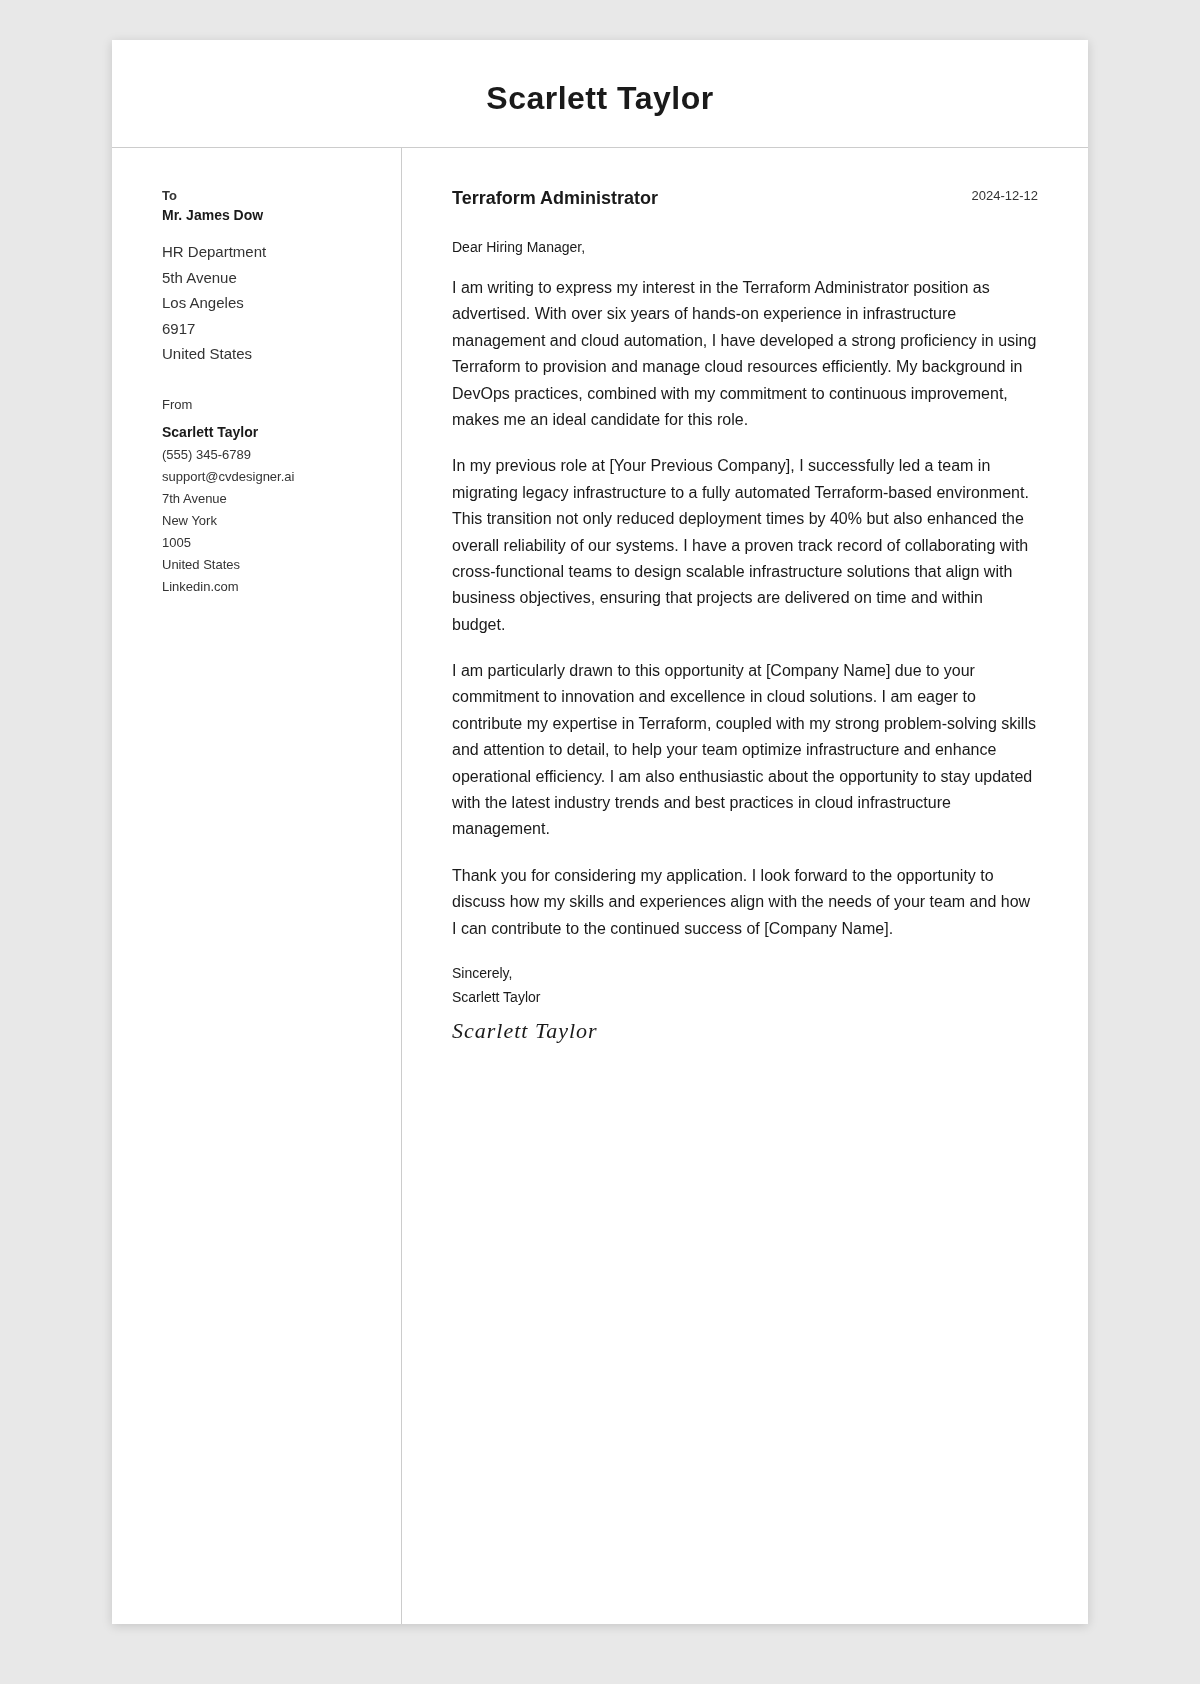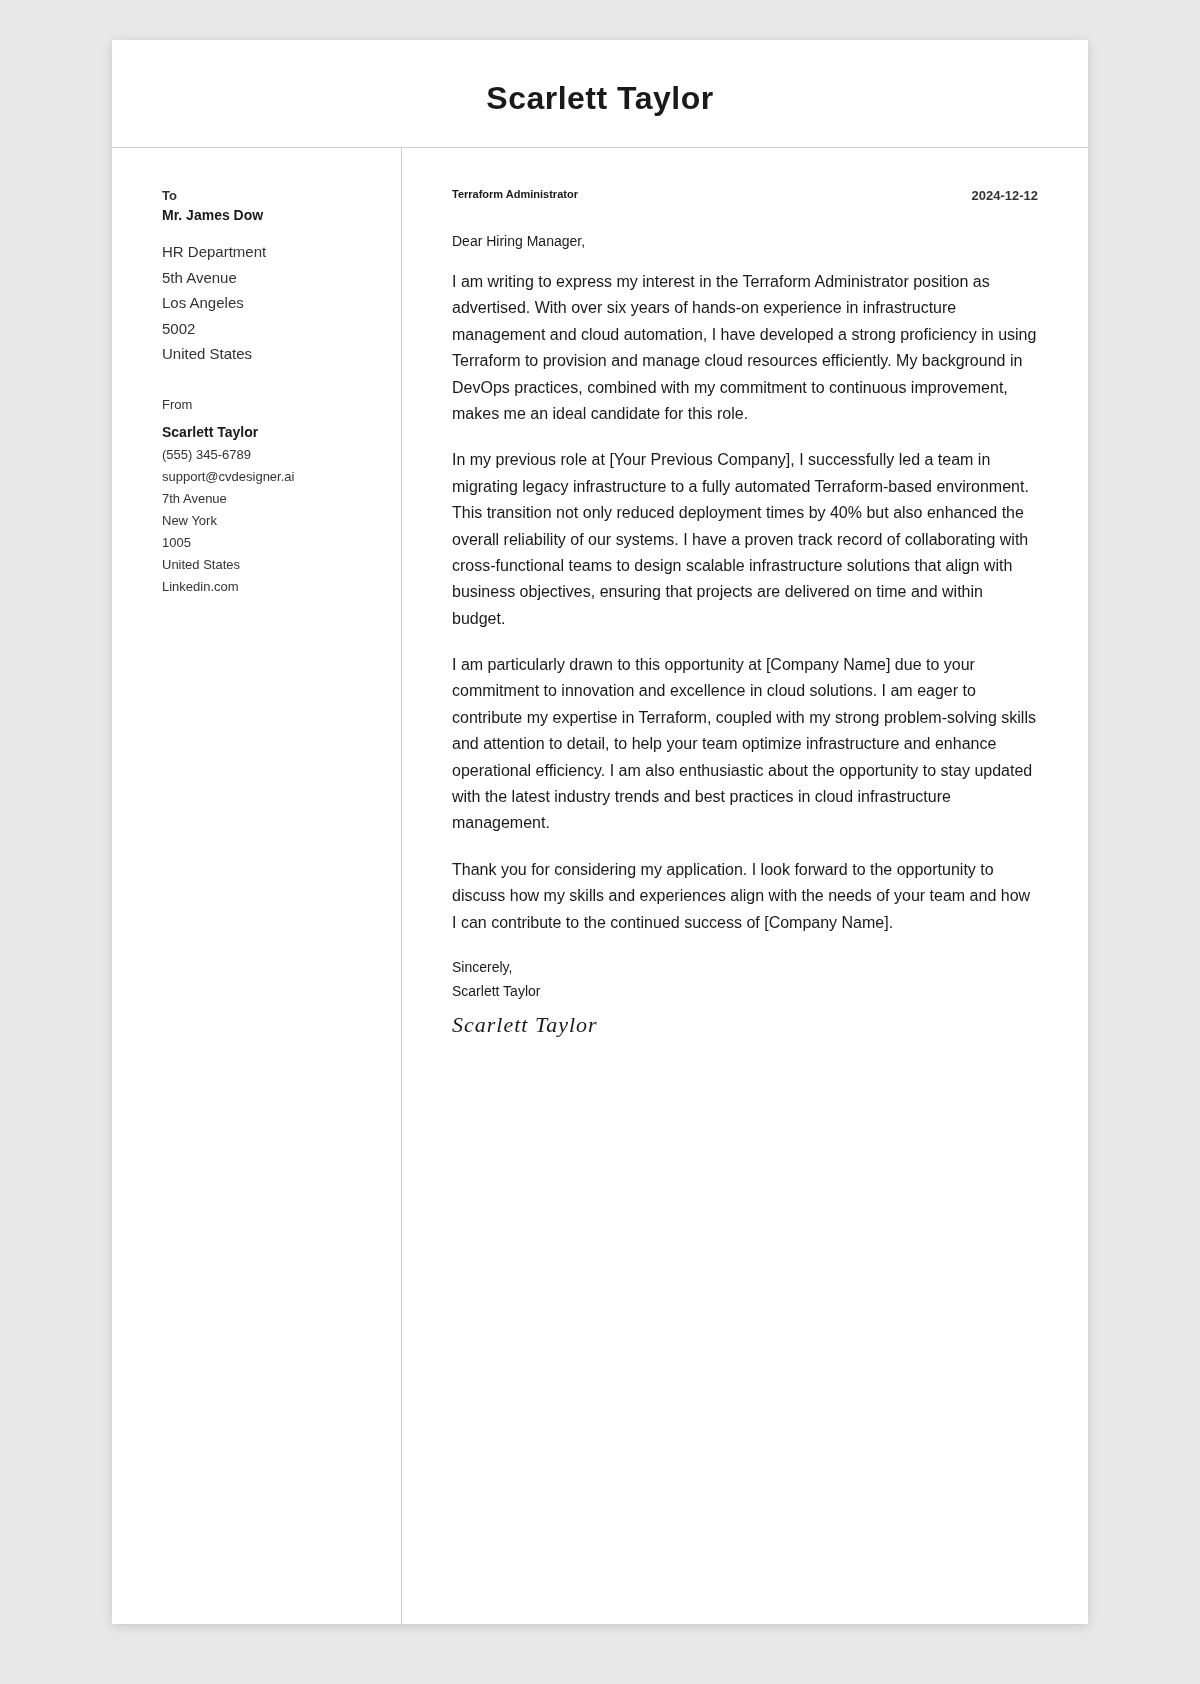--- a/index.html
+++ b/index.html
@@ -103,28 +103,27 @@
 
     .right-header {
       display: flex;
       justify-content: space-between;
       align-items: flex-start;
       margin-bottom: 30px;
     }
 
     .job-title {
       font-weight: bold;
-      font-size: 11px;
+      font-size: 18px;
       color: #1a1a1a;
     }
 
     .date {
       font-size: 13px;
       color: #333333;
-      font-weight: bold;
     }
 
     .greeting {
       font-size: 14px;
       color: #1a1a1a;
       margin-bottom: 20px;
     }
 
     .body-paragraph {
       font-size: 16px;
@@ -169,21 +168,21 @@
   <div class="content">
 
     <div class="left-column">
 
       <div>
         <div class="section-label">To</div>
         <div class="recipient-name">Mr. James Dow</div>
         <div class="address-line">HR Department</div>
         <div class="address-line">5th Avenue</div>
         <div class="address-line">Los Angeles</div>
-        <div class="address-line">5002</div>
+        <div class="address-line">6917</div>
         <div class="address-line">United States</div>
       </div>
 
       <div class="from-section">
         <div class="from-label">From</div>
         <div class="sender-name">Scarlett Taylor</div>
         <div class="sender-detail">(555) 345-6789</div>
         <div class="sender-detail">support@cvdesigner.ai</div>
         <div class="sender-detail">7th Avenue</div>
         <div class="sender-detail">New York</div>

